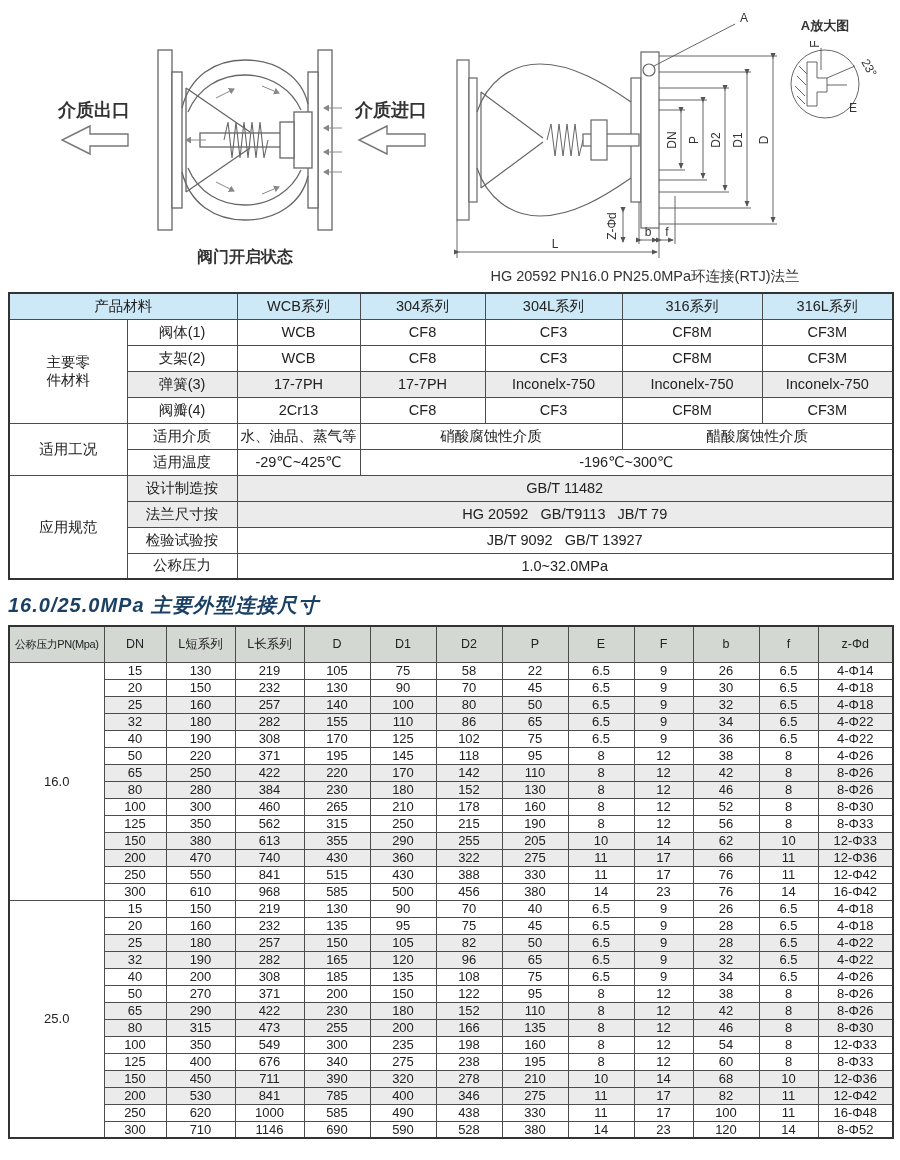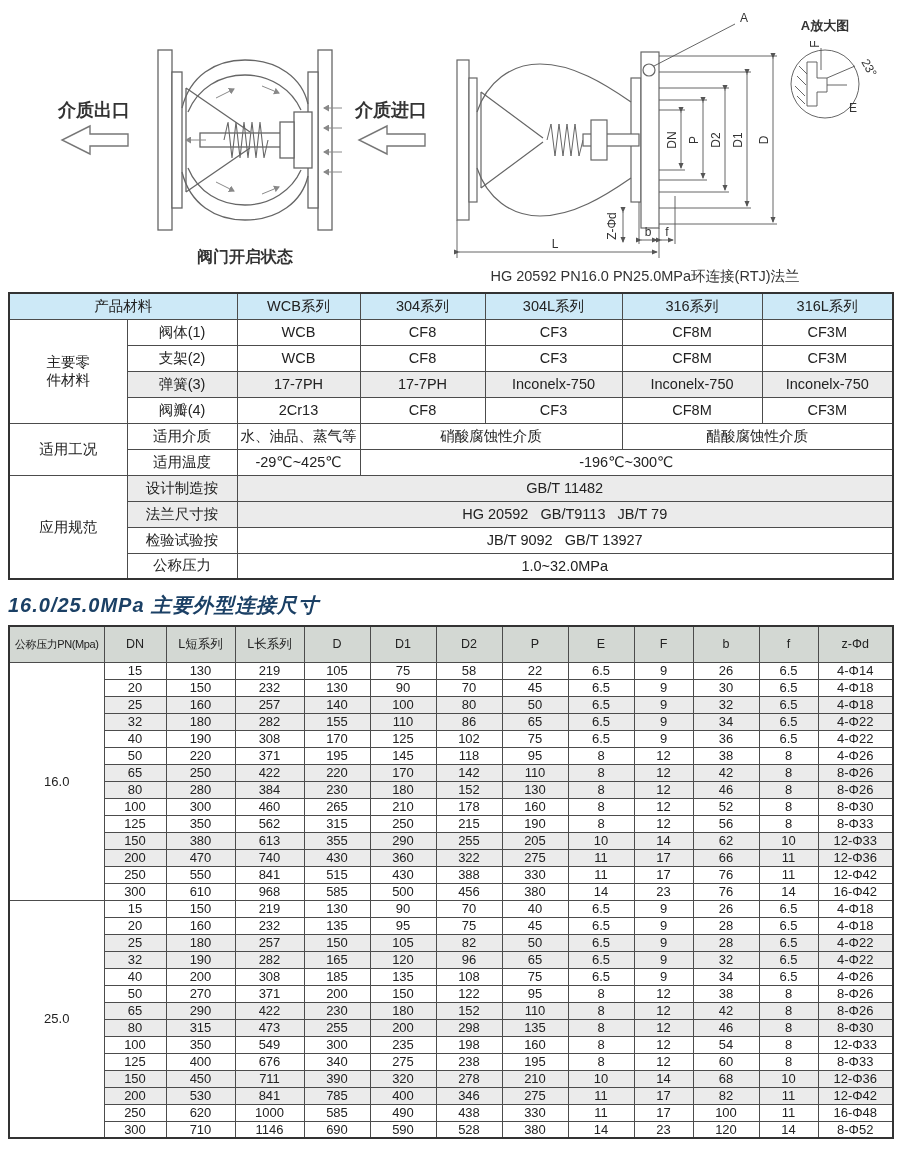--- a/index.html
+++ b/index.html
@@ -583,21 +583,21 @@
           <td>42</td>
           <td>8</td>
           <td>8-Φ26</td>
         </tr>
         <tr class="shaded">
           <td>80</td>
           <td>315</td>
           <td>473</td>
           <td>255</td>
           <td>200</td>
-          <td>298</td>
+          <td>166</td>
           <td>135</td>
           <td>8</td>
           <td>12</td>
           <td>46</td>
           <td>8</td>
           <td>8-Φ30</td>
         </tr>
         <tr>
           <td>100</td>
           <td>350</td>

